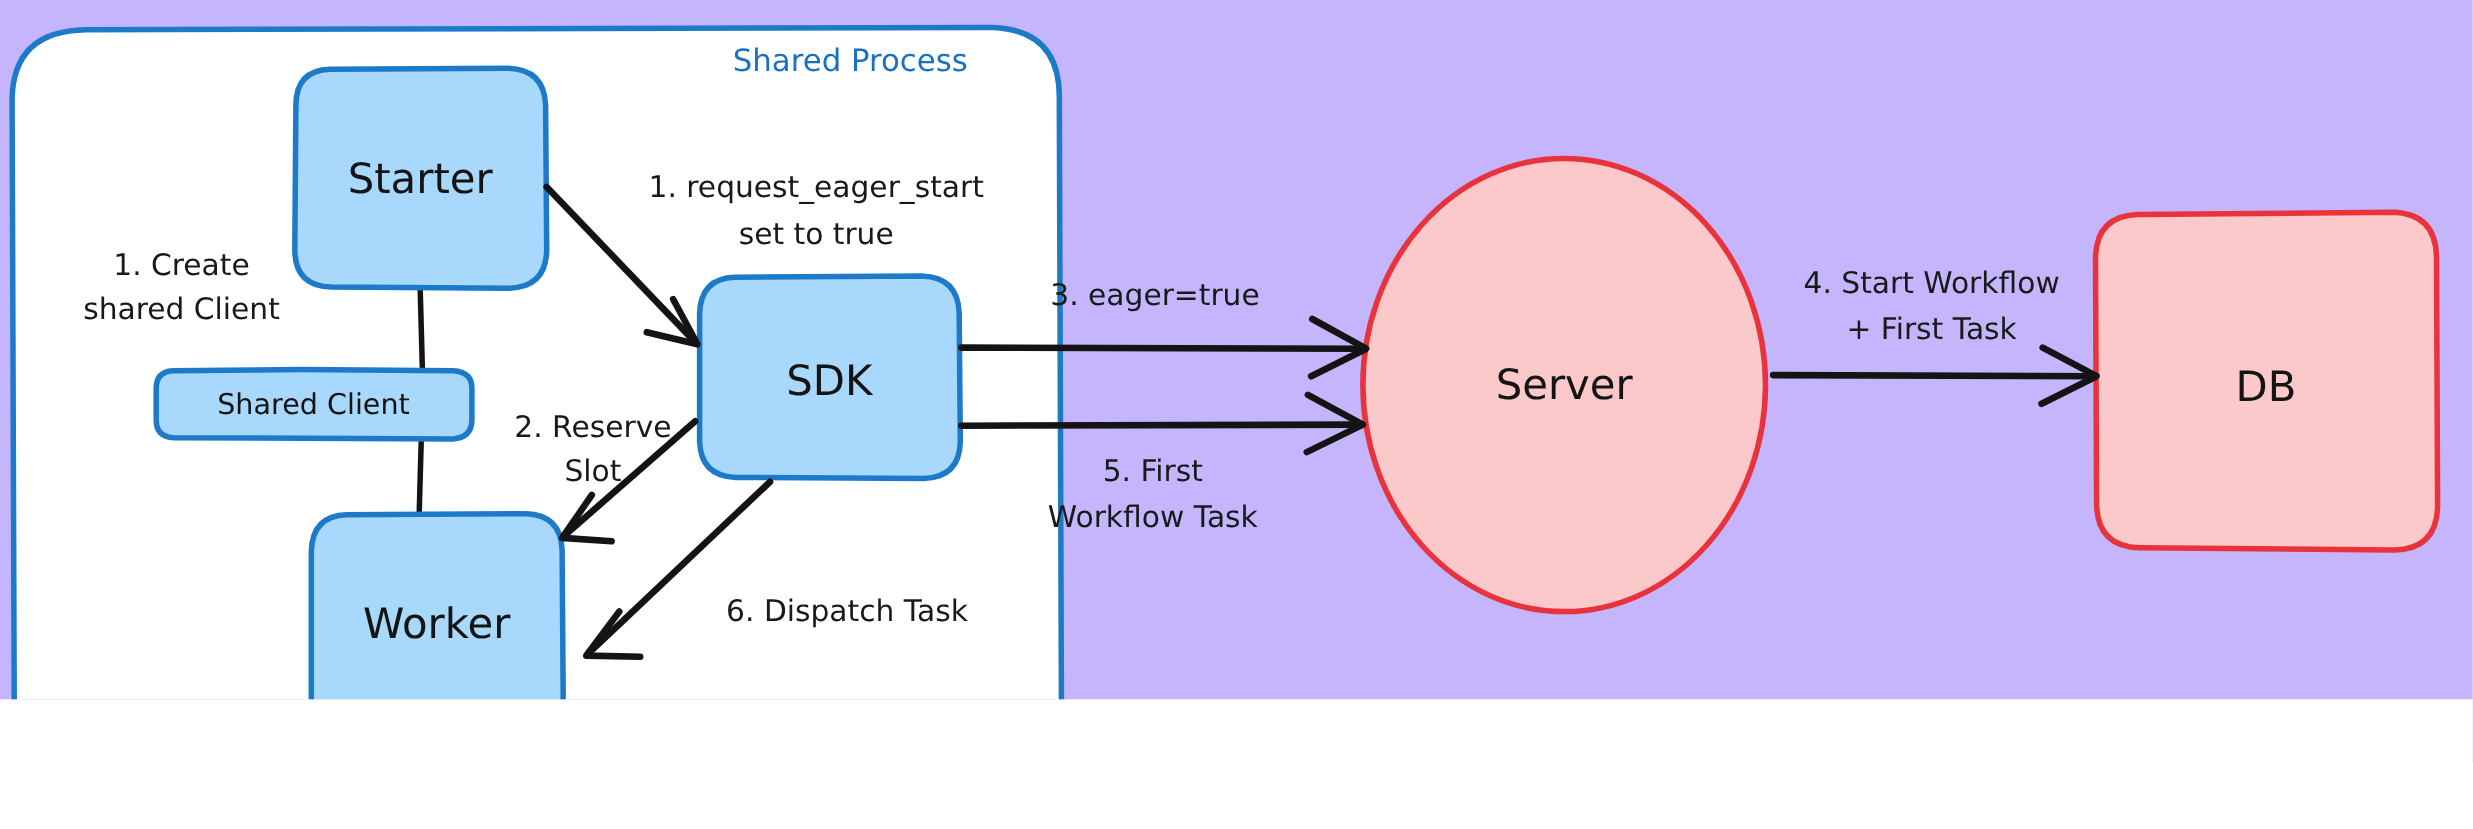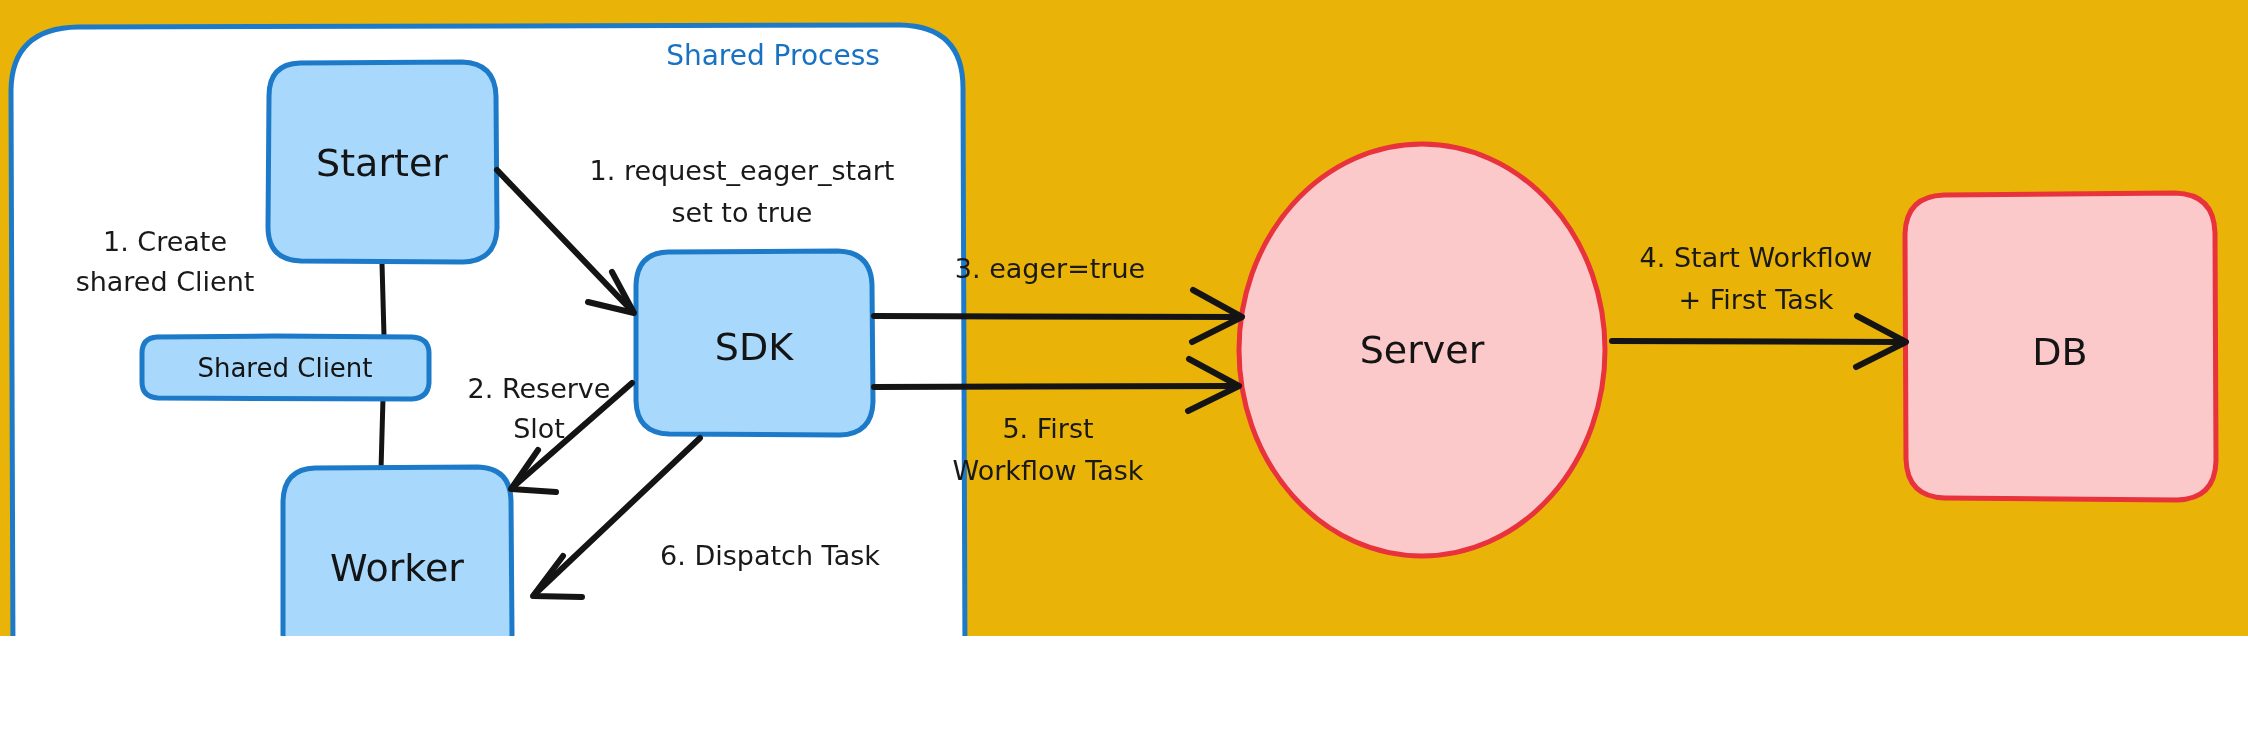--- a/index.html
+++ b/index.html
@@ -8,21 +8,21 @@
     padding: 0;
     background: #ffffff;
   }
   body {
     font-family: "DejaVu Sans", sans-serif;
   }
   #canvas {
     position: relative;
     width: 2248px;
     height: 636px;
-    background: #eab308;
+    background: #c4b5fd;
     overflow: hidden;
   }
   #diagram-svg {
     position: absolute;
     top: 0;
     left: 0;
     width: 2248px;
     height: 754px;
   }
   .node-label {

